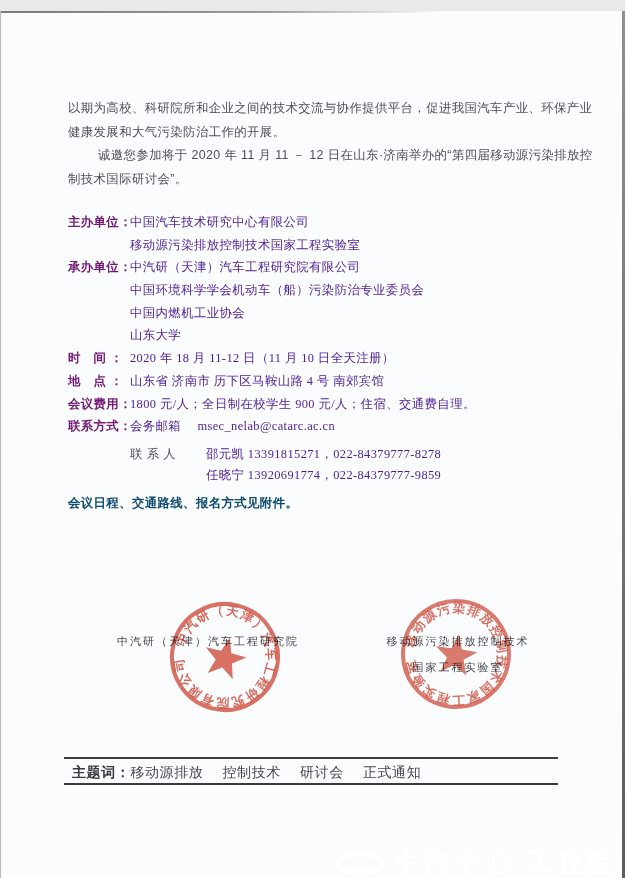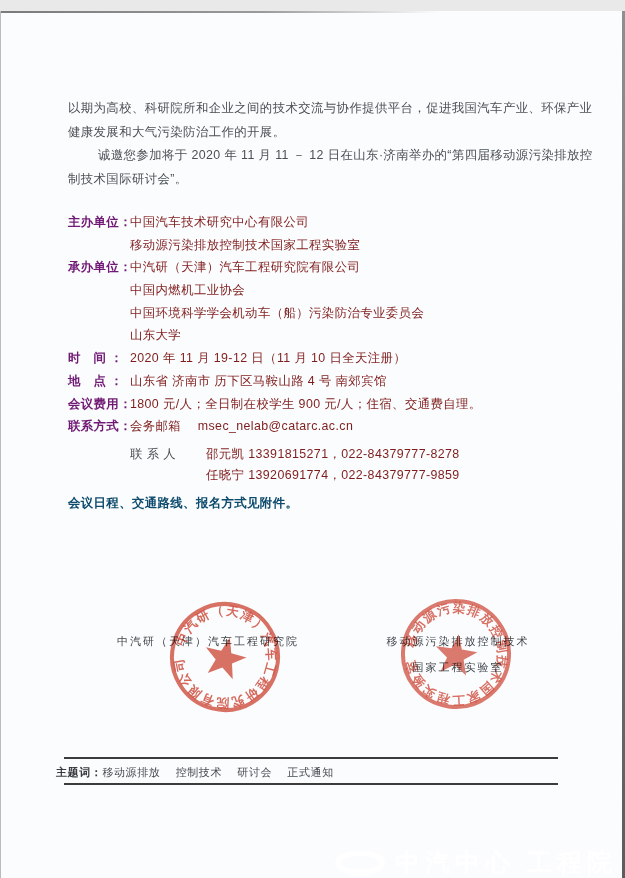--- a/index.html
+++ b/index.html
@@ -22,42 +22,42 @@
   .intro{position:absolute;left:68px;top:86px;width:500px;
     font-size:12.4px;line-height:23.5px;letter-spacing:0.4px;white-space:nowrap;}
   .intro .line{height:23.5px;}
   .intro .indent{padding-left:30px;}
 
   
   .content{position:absolute;left:68px;top:200px;width:500px;
     font-size:12.4px;letter-spacing:0.4px;white-space:nowrap;}
   .irow{height:22.7px;line-height:22.7px;}
   .ilabel{display:inline-block;width:62px;font-weight:bold;color:#701a75;}
-  .ival{color:#7f1d1d;}
+  .ival{color:#4c1d95;font-family:Liberation Serif, serif;}
   .crow{height:21px;line-height:21px;}
   .crow.first{margin-top:6px;}
   .crole{display:inline-block;width:76px;}
   .note{margin-top:6px;font-weight:bold;color:#0c4a6e;height:22px;line-height:22px;}
 
   
   .sig{position:absolute;text-align:center;font-size:11px;line-height:26px;
     letter-spacing:2px;color:#41464c;white-space:nowrap;}
   .sig-left{left:64px;top:617px;width:288px;}
   .sig-right{left:377px;top:617px;width:162px;}
 
   
   .seal{position:absolute;mix-blend-mode:multiply;opacity:0.88;}
   .seal-left{left:168px;top:589px;}
   .seal-right{left:399px;top:586px;}
 
   
   .rule{position:absolute;left:64px;width:494px;height:2px;background:#3c3c3c;}
   .rule-top{top:746px;}
   .rule-bottom{top:772px;}
-  .footer-line{position:absolute;left:56px;top:751px;font-size:11px;
+  .footer-line{position:absolute;left:72px;top:751px;font-size:14px;
     line-height:20px;letter-spacing:0.6px;white-space:nowrap;}
   .footer-label{font-weight:bold;color:#373b40;}
   .footer-keywords{color:#44494f;}
 
   
   .watermark{position:absolute;right:8px;top:835px;display:flex;align-items:center;
     gap:10px;color:rgba(255,255,255,0.95);font-weight:bold;font-size:25px;
     letter-spacing:5px;white-space:nowrap;}
   .wm-oval{width:50px;height:26px;border:6px solid rgba(255,255,255,0.95);
     border-radius:50%;box-sizing:border-box;}
@@ -83,30 +83,30 @@
     <div class="irow">
       <span class="ilabel">主办单位：</span><span class="ival">中国汽车技术研究中心有限公司</span>
     </div>
     <div class="irow">
       <span class="ilabel"></span><span class="ival">移动源污染排放控制技术国家工程实验室</span>
     </div>
     <div class="irow">
       <span class="ilabel">承办单位：</span><span class="ival">中汽研（天津）汽车工程研究院有限公司</span>
     </div>
     <div class="irow">
-      <span class="ilabel"></span><span class="ival">中国内燃机工业协会</span>
+      <span class="ilabel"></span><span class="ival">中国环境科学学会机动车（船）污染防治专业委员会</span>
     </div>
     <div class="irow">
-      <span class="ilabel"></span><span class="ival">中国环境科学学会机动车（船）污染防治专业委员会</span>
+      <span class="ilabel"></span><span class="ival">中国内燃机工业协会</span>
     </div>
     <div class="irow">
       <span class="ilabel"></span><span class="ival">山东大学</span>
     </div>
     <div class="irow">
-      <span class="ilabel">时　间 ：</span><span class="ival">2020 年 11 月 19-12 日（11 月 10 日全天注册）</span>
+      <span class="ilabel">时　间 ：</span><span class="ival">2020 年 18 月 11-12 日（11 月 10 日全天注册）</span>
     </div>
     <div class="irow">
       <span class="ilabel">地　点 ：</span><span class="ival">山东省 济南市 历下区马鞍山路 4 号 南郊宾馆</span>
     </div>
     <div class="irow">
       <span class="ilabel">会议费用：</span><span class="ival">1800 元/人；全日制在校学生 900 元/人；住宿、交通费自理。</span>
     </div>
     <div class="irow">
       <span class="ilabel">联系方式：</span><span class="ival">会务邮箱　 msec_nelab@catarc.ac.cn</span>
     </div>

